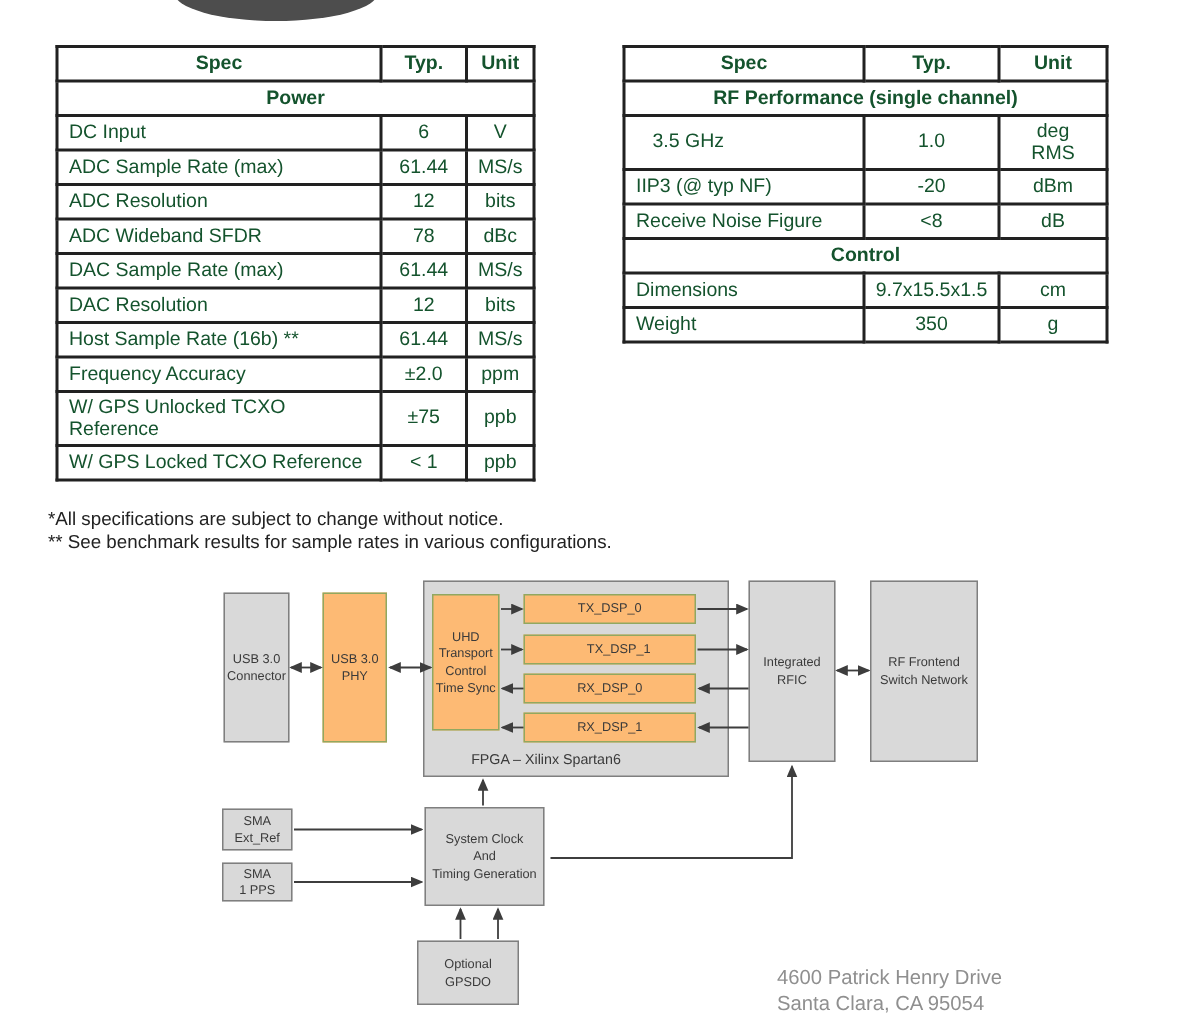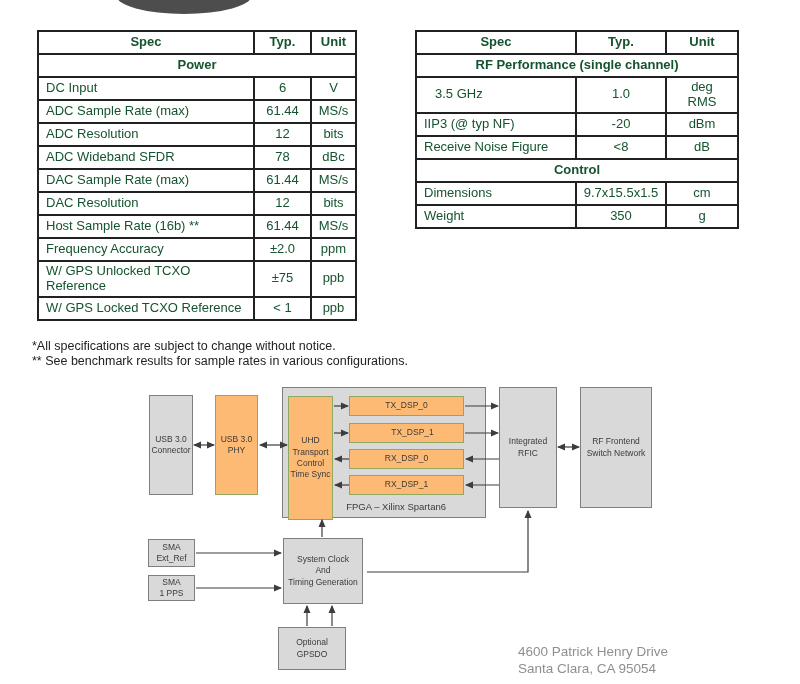--- a/index.html
+++ b/index.html
@@ -35,21 +35,21 @@
   }
   
   .blk {
     position:absolute; display:flex; align-items:center; justify-content:center;
     text-align:center; font-size:8.5px; color:#3a3a3a; line-height:1.35;
     box-sizing:border-box; white-space:pre-line;
   }
   .gray  { background:#d9d9d9; border:1px solid #7f7f7f; }
   .green { background:#fdba74; border:1px solid #91a860; }
   .fpga-label {
-    position:absolute; left:282px; top:501px; width:164px; text-align:right;
+    position:absolute; left:282px; top:501px; width:164px; text-align:center;
     font-size:9.5px; color:#3a3a3a;
   }
   svg.wires { position:absolute; left:0; top:0; width:800px; height:684px; pointer-events:none; }
   
   .footer-address {
     position:absolute; left:518px; top:644px; font-size:13.5px;
     color:#8f8f8f; line-height:16.5px;
   }
 </style>
 </head>
@@ -178,21 +178,21 @@
     <div>*All specifications are subject to change without notice.</div>
     <div>** See benchmark results for sample rates in various configurations.</div>
   </div>
 
   <div class="blk gray" style="left:149px; top:395px; width:44px;  height:100px;">USB 3.0
 Connector</div>
   <div class="blk green" style="left:215px; top:395px; width:43px;  height:100px;">USB 3.0
 PHY</div>
 
   <div class="blk gray" style="left:282px; top:387px; width:204px; height:131px;"></div>
-  <div class="blk green" style="left:288px; top:396px; width:45px;  height:124px;">UHD
+  <div class="blk green" style="left:288px; top:396px; width:45px;  height:91px;">UHD
 Transport
 Control
 Time Sync</div>
   <div class="blk green" style="left:349px; top:396px; width:115px; height:20px;">TX_DSP_0</div>
   <div class="blk green" style="left:349px; top:423px; width:115px; height:20px;padding-left:12px;">TX_DSP_1</div>
   <div class="blk green" style="left:349px; top:449px; width:115px; height:20px;">RX_DSP_0</div>
   <div class="blk green" style="left:349px; top:475px; width:115px; height:20px;">RX_DSP_1</div>
   <div class="fpga-label">FPGA – Xilinx Spartan6</div>
 
   <div class="blk gray" style="left:499px; top:387px; width:58px; height:121px;">Integrated

